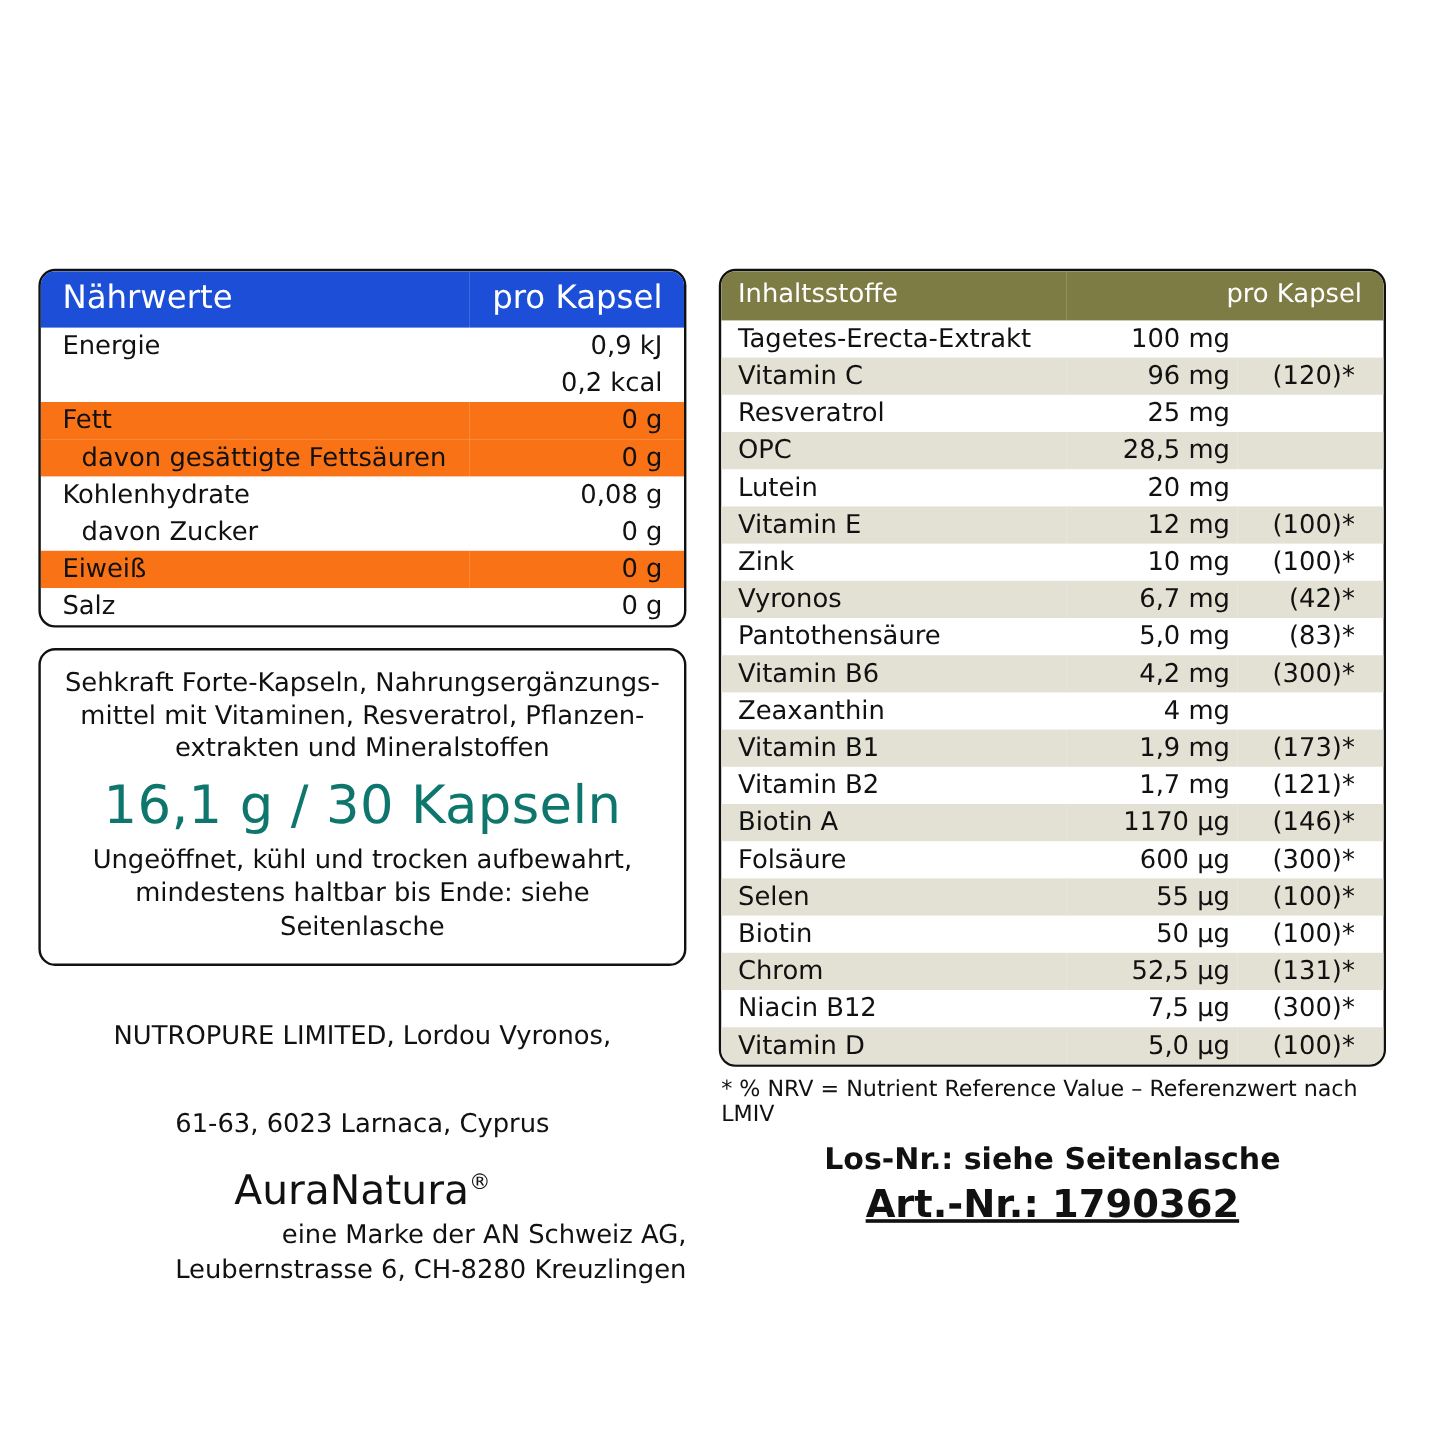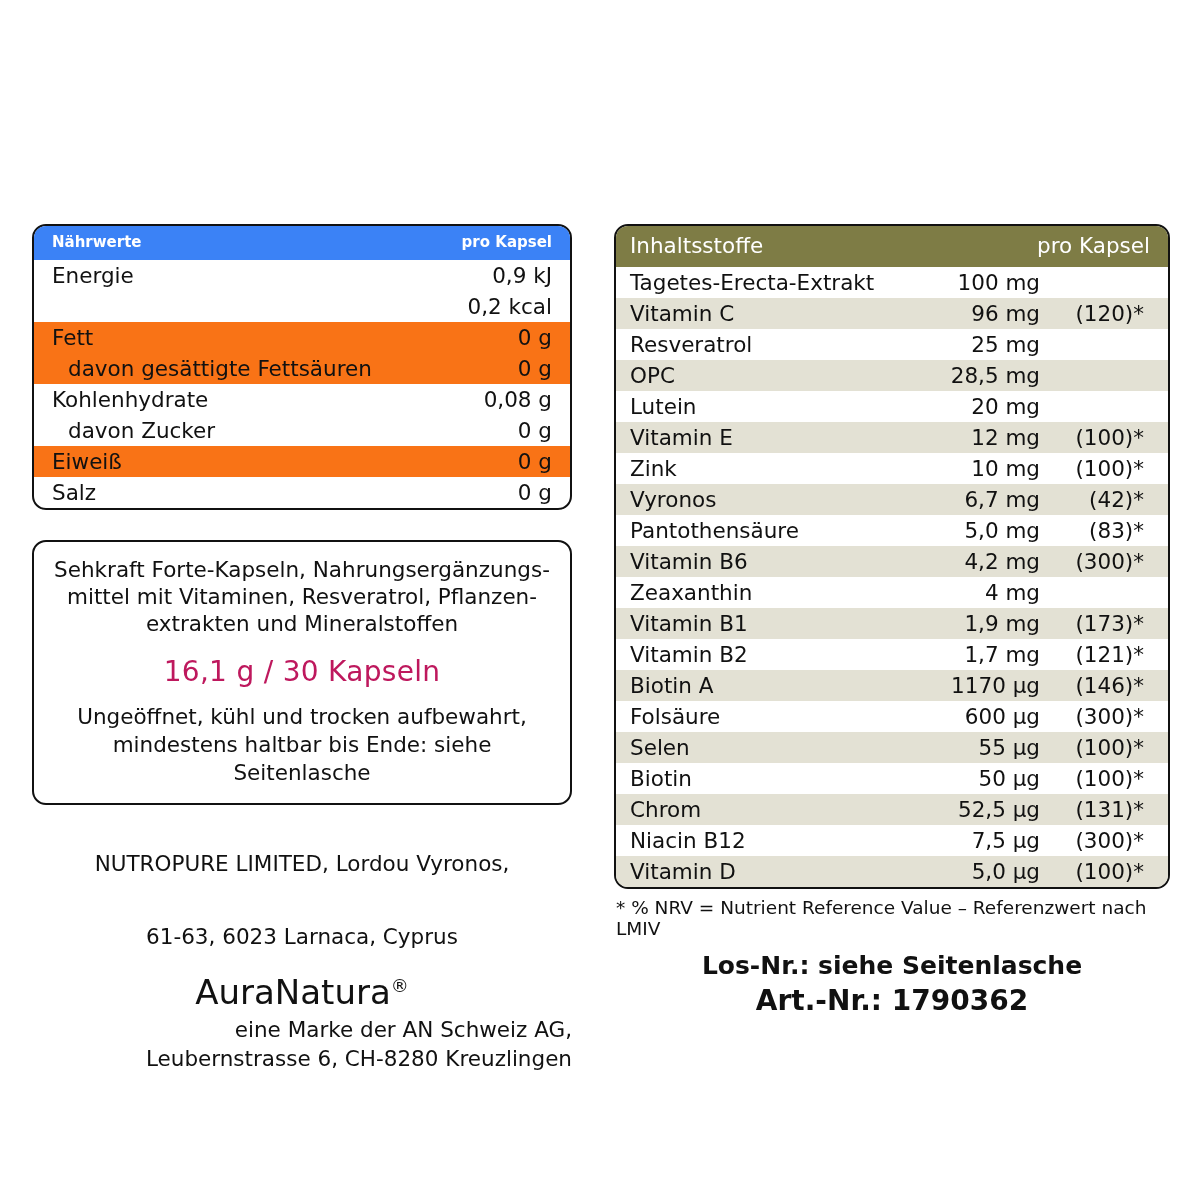--- a/index.html
+++ b/index.html
@@ -38,53 +38,53 @@
     box-sizing: border-box;
     overflow: hidden;
   }
 
   .nutri-table {
     width: 100%;
     border-collapse: collapse;
     font-size: 21.5px;
   }
   .nutri-table th {
-    background: #3b82f6;
+    background: #1d4ed8;
     color: #fff;
-    font-weight: bold;
+    font-weight: normal;
     padding: 7px 18px 9px 18px;
-    font-size: 15px;
+    font-size: 27px;
     text-align: left;
   }
   .nutri-table th.right { text-align: right; }
   .nutri-table td {
     padding: 3px 18px;
     font-size: 21.5px;
     color: #111;
     vertical-align: top;
   }
   .nutri-table td.right { text-align: right; white-space: nowrap; }
   .nutri-table tr.shade td { background: #f97316; }
   .nutri-table td.indent { padding-left: 34px; }
 
   .desc-panel {
-    margin-top: 30px;
+    margin-top: 17px;
     padding: 14px 18px 16px 18px;
     text-align: center;
   }
   .desc-line {
     font-size: 21.5px;
     line-height: 27px;
     color: #111;
   }
   .big-qty {
-    font-size: 28px;
+    font-size: 44px;
     line-height: 58px;
     margin: 6px 0 2px 0;
-    color: #be185d;
+    color: #0f766e;
     letter-spacing: 0.3px;
   }
   .store-line {
     font-size: 21.5px;
     line-height: 28px;
     color: #111;
   }
 
   .address-block {
     margin-top: 18px;
@@ -109,21 +109,21 @@
   .brand-sub {
     font-size: 21.5px;
     line-height: 29px;
     color: #111;
     text-align: right;
   }
 
   
   .right-col {
     position: absolute;
-    left: 614px;
+    left: 599px;
     top: 224px;
     width: 556px;
   }
   .ing-table {
     width: 100%;
     border-collapse: collapse;
   }
   .ing-table th {
     background: #7e7c45;
     color: #fff;
@@ -151,24 +151,25 @@
   }
   .los-line {
     text-align: center;
     font-size: 25px;
     font-weight: bold;
     margin-top: 12px;
     color: #111;
   }
   .art-line {
     text-align: center;
-    font-size: 28px;
+    font-size: 32px;
     font-weight: bold;
     margin-top: 4px;
     color: #111;
+    text-decoration: underline;
   }
 </style>
 </head>
 <body>
 
 <div class="page">
 
   <div class="left-col">
 
     <div class="panel">

